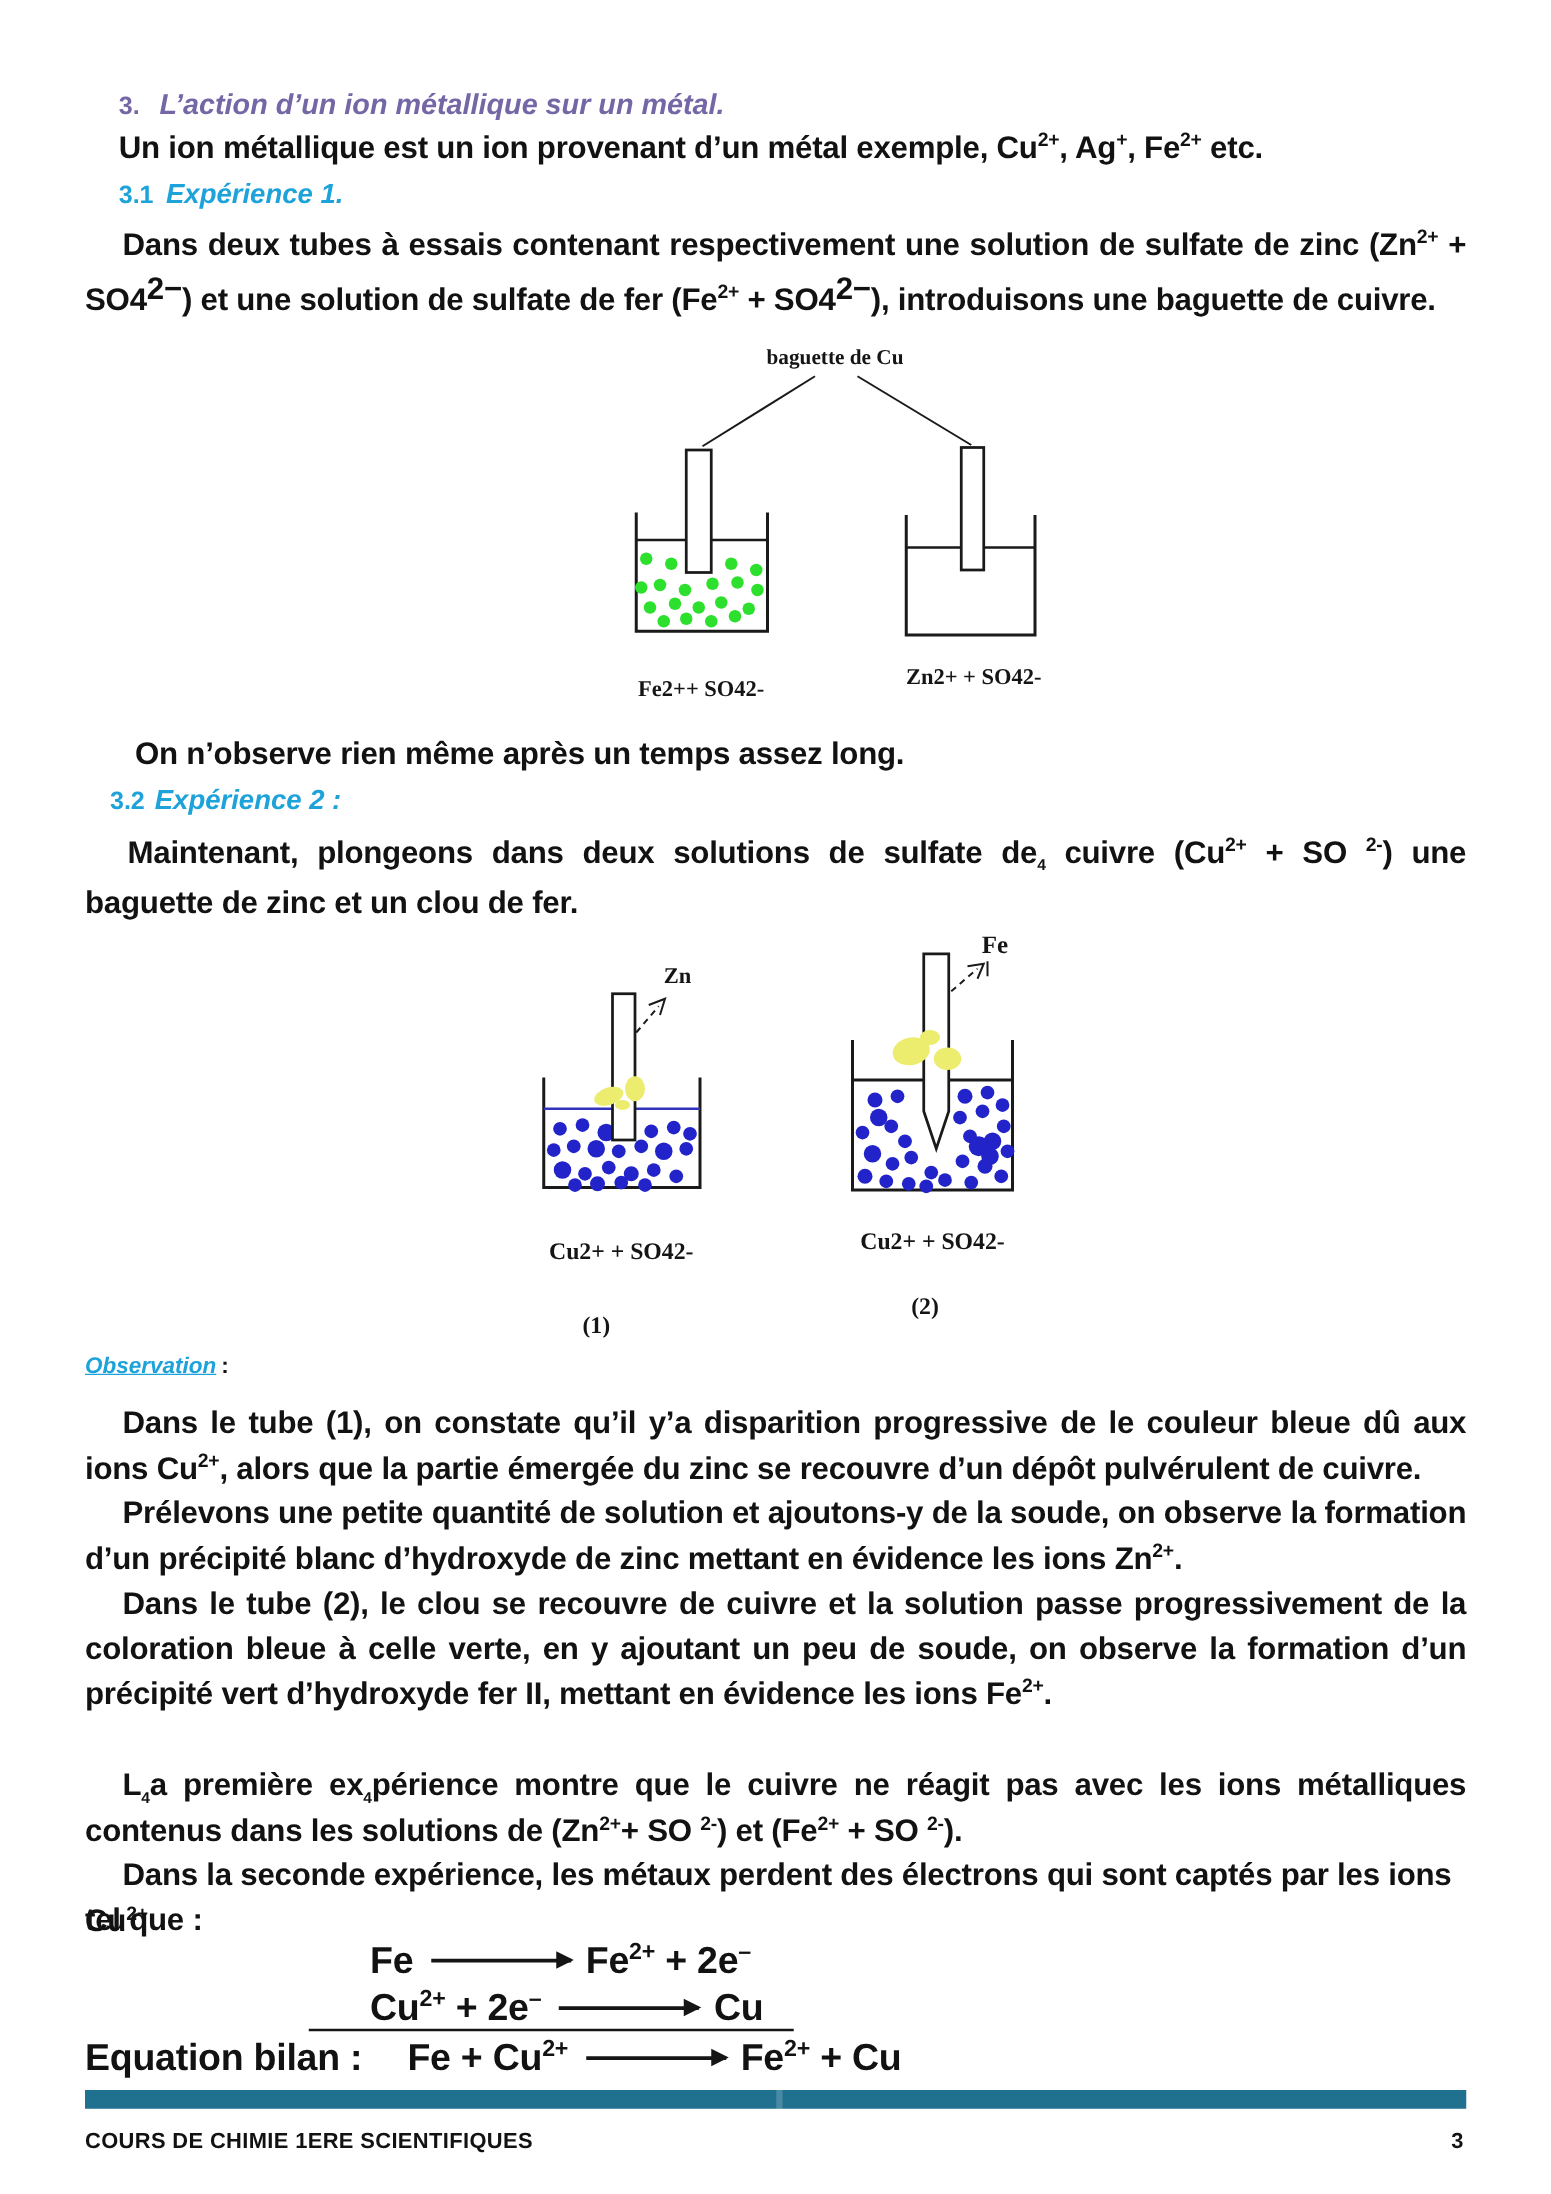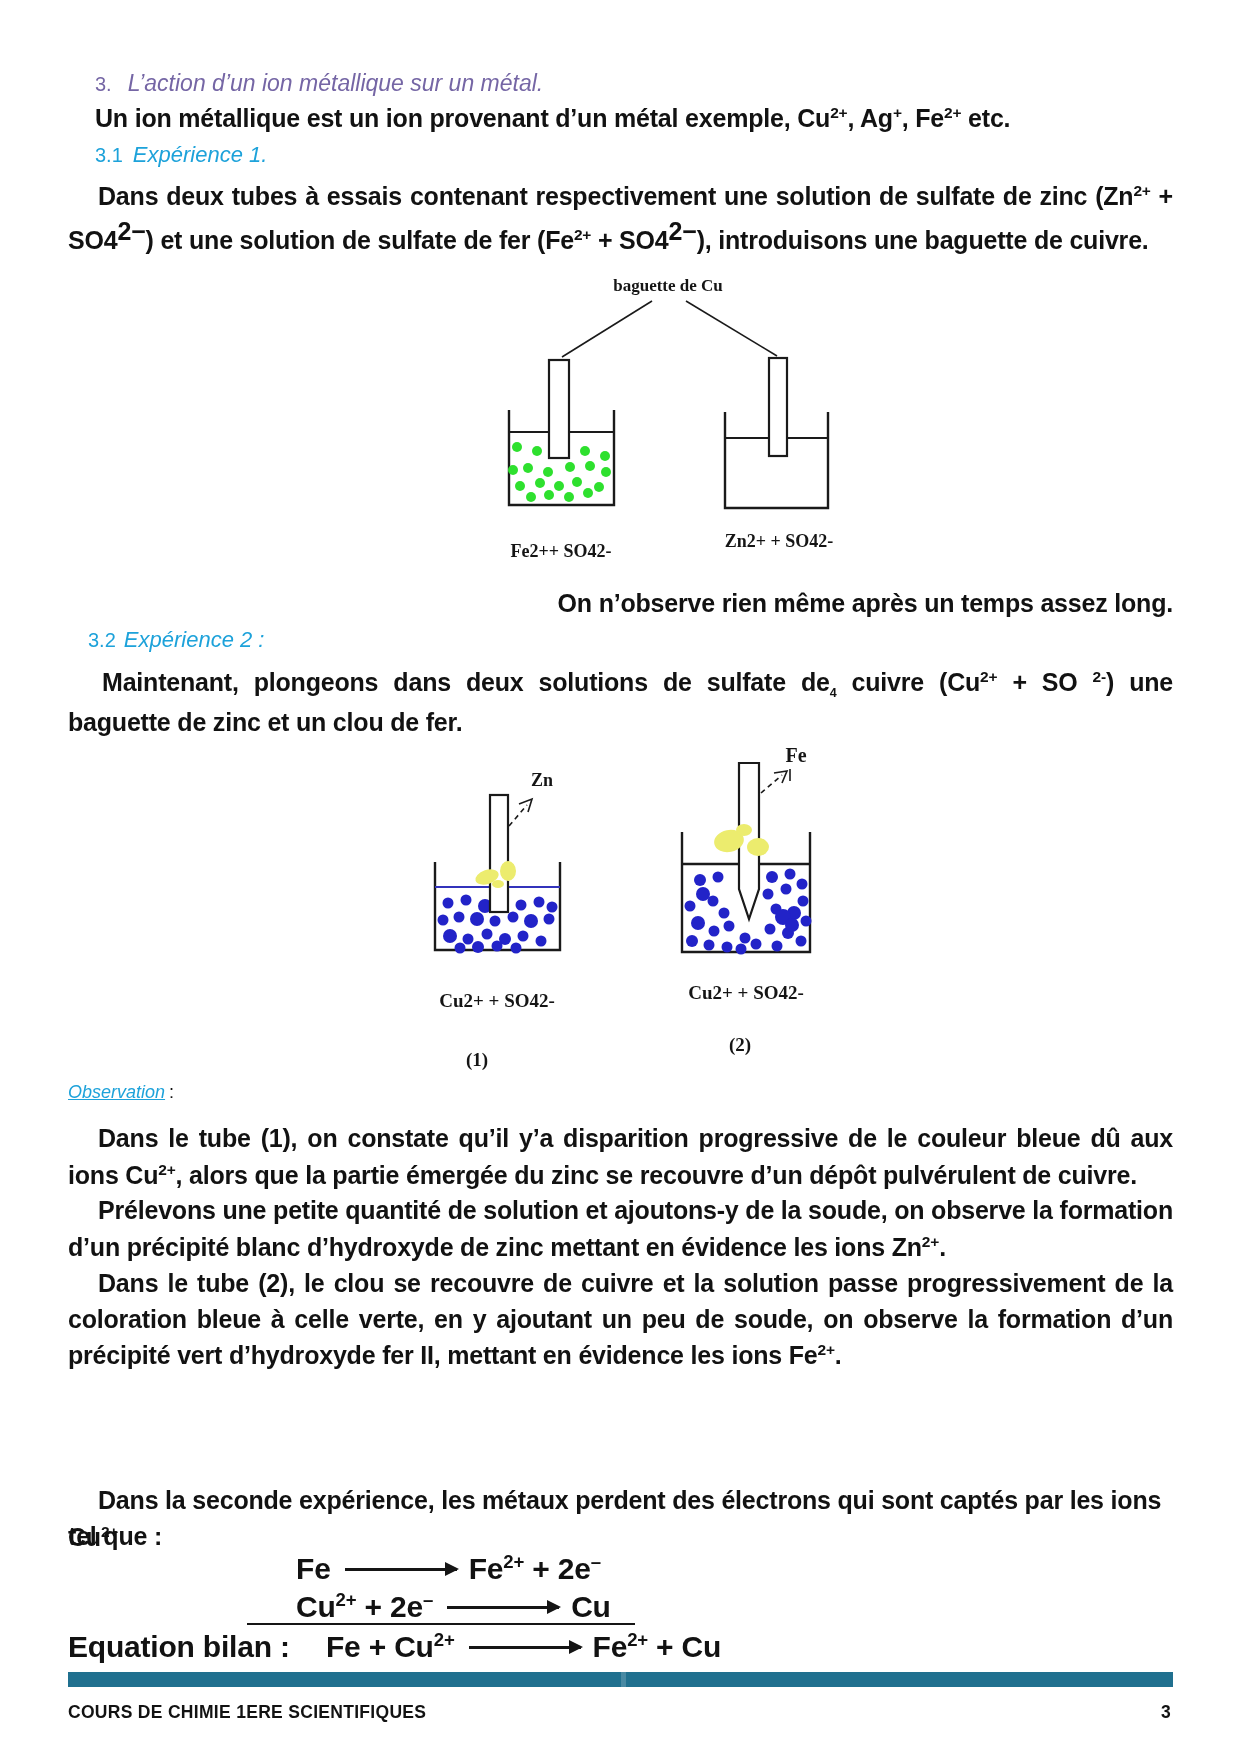--- a/index.html
+++ b/index.html
@@ -5,21 +5,21 @@
   html,body{margin:0;padding:0;background:#ffffff;}
   .page{position:relative;width:1241px;height:1755px;background:#fff;overflow:hidden;
         font-family:"Liberation Sans",sans-serif;color:#121212;}
   .abs{position:absolute;}
   .para{font-size:25px;font-weight:bold;line-height:37px;letter-spacing:-0.2px;
         width:1105px;left:68px;text-align:justify;}
   .noj{text-align:left;}
   sup.sup{font-size:0.62em;line-height:0;vertical-align:super;}
   sup.bigsup{font-size:1.0em;line-height:0;position:relative;top:-9px;vertical-align:baseline;}
   sub.sub4{font-size:0.5em;line-height:0;vertical-align:sub;}
-  .h-main{font-size:23px;font-weight:normal;font-style:italic;}
+  .h-main{font-size:23px;font-weight:bold;font-style:italic;}
   .h-num{font-style:normal;font-size:20px;margin-right:16px;}
   .h-cyan .h-num{margin-right:10px;}
   .underl{text-decoration:underline;}
   .colon{color:#121212;font-style:normal;text-decoration:none;margin-left:4px;}
   .eq{font-size:30px;font-weight:bold;letter-spacing:-0.2px;white-space:nowrap;}
   .eq-arrow{display:inline-block;width:112px;height:3px;background:#151515;
             vertical-align:middle;margin:0 12px 0 14px;position:relative;top:-2px;}
   .eq-arrow::after{content:'';position:absolute;right:-2px;top:50%;transform:translateY(-50%);
             width:0;height:0;border-left:14px solid #151515;
             border-top:7px solid transparent;border-bottom:7px solid transparent;}
@@ -78,21 +78,21 @@
     <rect x="549" y="360" width="20" height="98" fill="#ffffff" stroke="#1a1a1a" stroke-width="2.2"></rect>
 
     <path d="M725,412 L725,508 L828,508 L828,412" fill="none" stroke="#1a1a1a" stroke-width="2.4"></path>
     <line x1="725" y1="438" x2="828" y2="438" stroke="#1a1a1a" stroke-width="2"></line>
     <rect x="769" y="358" width="18" height="98" fill="#ffffff" stroke="#1a1a1a" stroke-width="2.2"></rect>
 
     <text x="561" y="557" font-size="18" text-anchor="middle">Fe2++ SO42-</text>
     <text x="779" y="547" font-size="18" text-anchor="middle">Zn2+ + SO42-</text>
   </svg>
 
-  <div class="abs para noj" style="top:585px;text-indent:40px;text-align:right;">On n’observe rien même après un temps assez long.</div>
+  <div class="abs para noj" style="top:585px;text-indent:40px;">On n’observe rien même après un temps assez long.</div>
 
   <div class="abs h-main h-cyan" style="left:88px;top:627px;color:#1da2da;font-size:22px;">
     <span class="h-num" style="margin-right:8px;">3.2</span><span>Expérience 2 :</span>
   </div>
 
   <div class="abs para" style="top:662px;line-height:40px;text-indent:34px;">Maintenant, plongeons dans deux solutions de sulfate de<sub class="sub4">4</sub> cuivre (Cu<sup class="sup">2+</sup> + SO <sup class="sup">2-</sup>) une baguette de zinc et un clou de fer.</div>
 
   <svg class="abs" style="left:410px;top:735px;" width="420" height="335" viewBox="410 735 420 335">
 
     <text x="542" y="786" font-size="18" text-anchor="middle">Zn</text>
@@ -187,20 +187,21 @@
 
   <div class="abs h-main" style="left:68px;top:1082px;color:#1da2da;font-size:18px;">
     <span class="underl">Observation</span><span class="colon">:</span>
   </div>
 
   <div class="abs para" style="top:1120px;text-indent:30px;">Dans le tube (1), on constate qu’il y’a disparition progressive de le couleur bleue dû aux ions Cu<sup class="sup">2+</sup>, alors que la partie émergée du zinc se recouvre d’un dépôt pulvérulent de cuivre.</div>
   <div class="abs para" style="top:1192px;text-indent:30px;">Prélevons une petite quantité de solution et ajoutons-y de la soude, on observe la formation d’un précipité blanc d’hydroxyde de zinc mettant en évidence les ions Zn<sup class="sup">2+</sup>.</div>
   <div class="abs para" style="top:1265px;line-height:36px;text-indent:30px;">Dans le tube (2), le clou se recouvre de cuivre et la solution passe progressivement de la coloration bleue à celle verte, en y ajoutant un peu de soude, on observe la formation d’un précipité vert d’hydroxyde fer II, mettant en évidence les ions Fe<sup class="sup">2+</sup>.</div>
 
 
+  <div class="abs para" style="top:1410px;text-indent:30px;">L<sub class="sub4">4</sub>a première ex<sub class="sub4">4</sub>périence montre que le cuivre ne réagit pas avec les ions métalliques contenus dans les solutions de (Zn<sup class="sup">2+</sup>+ SO <sup class="sup">2-</sup>) et (Fe<sup class="sup">2+</sup> + SO <sup class="sup">2-</sup>).</div>
   <div class="abs para noj" style="top:1482px;text-indent:30px;">Dans la seconde expérience, les métaux perdent des électrons qui sont captés par les ions Cu<sup class="sup">2+</sup></div>
   <div class="abs para noj" style="top:1518px;">tel que :</div>
 
   <div class="abs eq" style="left:296px;top:1552px;">Fe<span class="eq-arrow"></span>Fe<sup class="sup">2+</sup> + 2e<sup class="sup">–</sup></div>
   <div class="abs eq" style="left:296px;top:1590px;">Cu<sup class="sup">2+</sup> + 2e<sup class="sup">–</sup><span class="eq-arrow"></span>Cu</div>
   <div class="abs eq-sep" style="left:247px;top:1623px;width:388px;"></div>
   <div class="abs eq" style="left:68px;top:1630px;">
     <span>Equation bilan :</span>
     <span style="display:inline-block;margin-left:28px;">Fe + Cu<sup class="sup">2+</sup><span class="eq-arrow"></span>Fe<sup class="sup">2+</sup> + Cu</span>
   </div>

